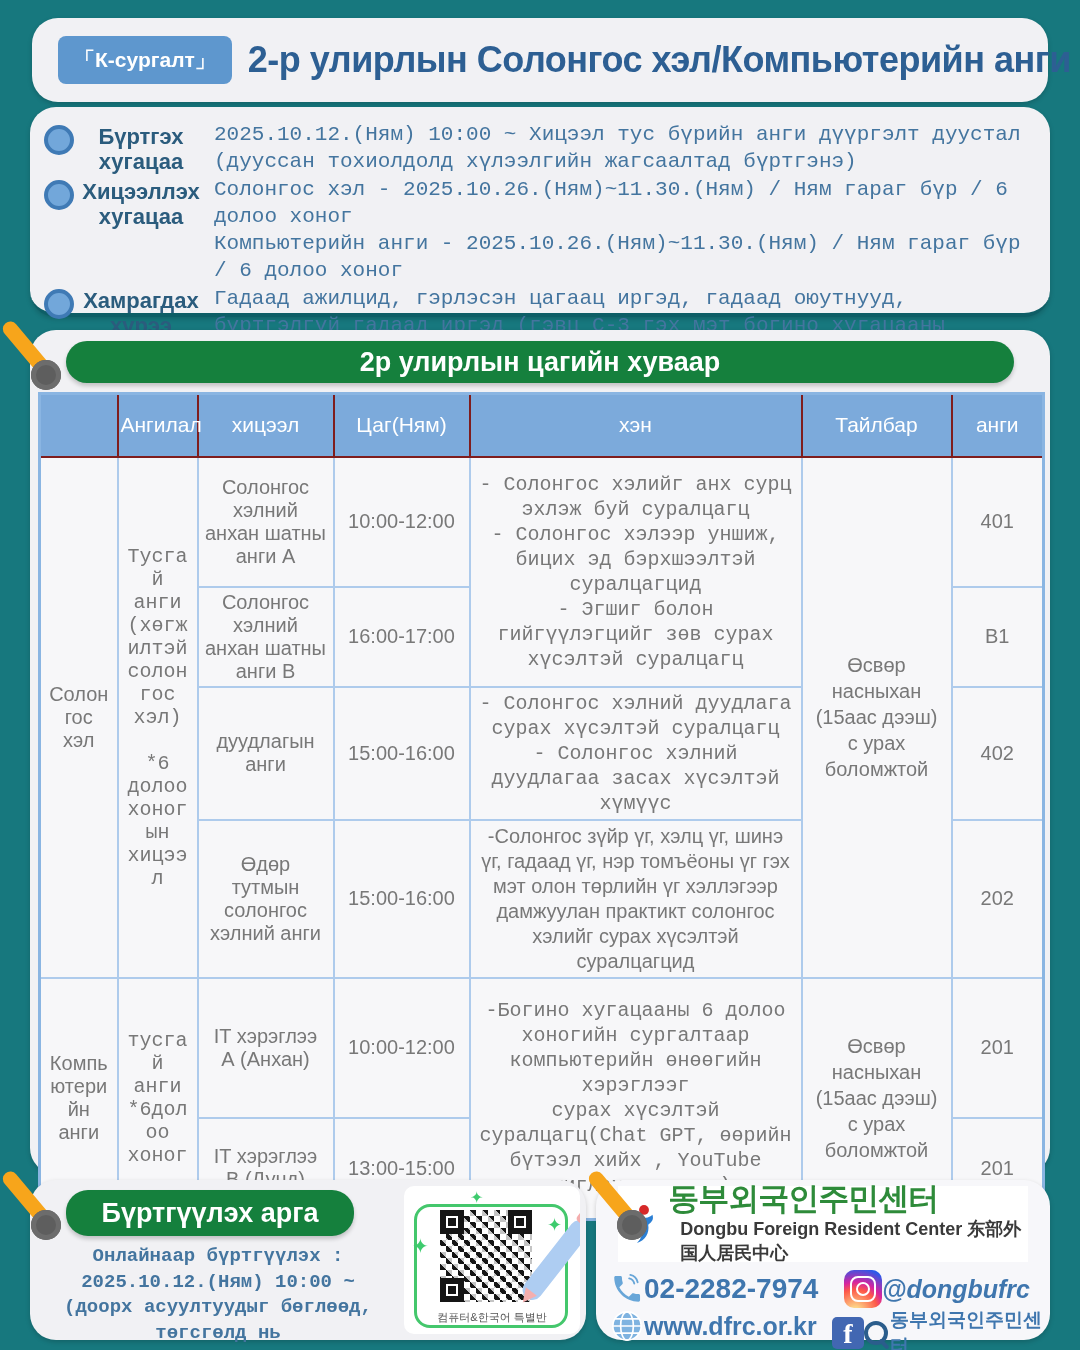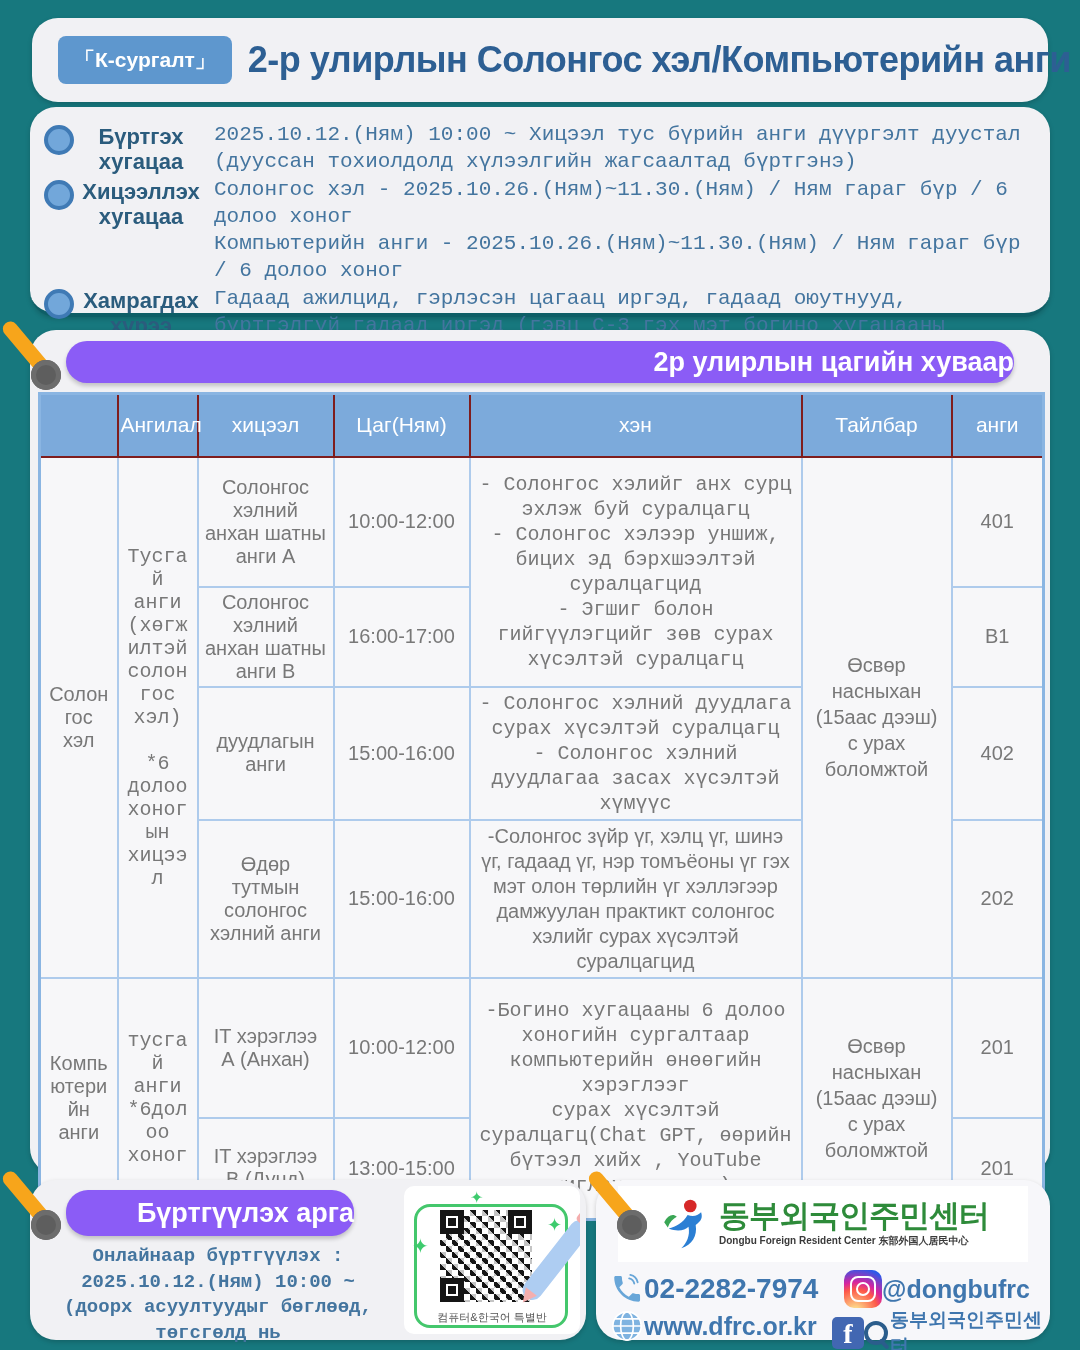--- a/index.html
+++ b/index.html
@@ -19,21 +19,21 @@
 
   
   .info-card{left:30px;top:107px;width:1020px;height:210px;box-sizing:border-box;padding:14px 18px 10px 14px;display:flex;flex-direction:column;justify-content:space-between;border-bottom:4px solid #0e5e66;}
   .info-row{display:flex;align-items:flex-start;gap:6px;}
   .bullet{flex:0 0 30px;width:30px;height:30px;border-radius:50%;background:#72a7da;border:4px solid #3f7ab5;box-sizing:border-box;margin-top:4px;}
   .info-label{flex:0 0 122px;text-align:center;color:#2b5c7d;font-weight:700;font-size:22px;line-height:1.15;padding-top:3px;}
   .info-text{flex:1;color:#44759f;font-size:21px;line-height:1.3;padding-left:6px;}
 
   
   .schedule-card{left:30px;top:330px;width:1020px;height:844px;box-sizing:border-box;}
-  .section-pill{background:#8b5cf6;color:#fff;text-align:right;font-weight:700;border-radius:22px;box-shadow:0 3px 4px rgba(0,0,0,.2);}
+  .section-pill{background:#15803d;color:#fff;text-align:center;font-weight:700;border-radius:22px;box-shadow:0 3px 4px rgba(0,0,0,.2);}
   .schedule-pill{position:absolute;left:36px;top:11px;width:948px;height:42px;line-height:42px;font-size:27px;}
   table.sched{position:absolute;left:8px;top:62px;width:1004px;border-collapse:collapse;table-layout:fixed;border:3px solid #8ab5e2;}
   table.sched th{background:#7caadb;color:#fff;font-weight:400;font-size:21px;border:2px solid #7f1d1d;padding:2px;}
   table.sched td{background:#f7f7f9;color:#787878;font-size:20px;text-align:center;vertical-align:middle;border:2px solid #aecbec;padding:3px 6px;overflow-wrap:break-word;}
   td.group{background:#ececee;color:#6f6f6f;font-size:22px;word-break:break-word;}
   td.cat{font-size:20px;word-break:break-word;}
   td.course{font-size:21px;}
   td.time{font-size:23px;}
   td.who{font-size:20px;line-height:1.25;}
   td.room{font-size:22px;}
@@ -59,24 +59,24 @@
   .qr-caption{position:absolute;left:0;right:0;bottom:9px;text-align:center;font-size:11px;color:#555;}
   .pen{position:absolute;right:14px;top:26px;width:20px;height:96px;background:#aecdf2;border-radius:10px;transform:rotate(38deg);z-index:3;}
   .pen::before{content:"";position:absolute;top:-14px;left:0;width:20px;height:18px;background:#f4aeae;border-radius:10px 10px 4px 4px;}
   .pen::after{content:"";position:absolute;bottom:-13px;left:3px;width:0;height:0;border:7px solid transparent;border-top:14px solid #f4aeae;}
   .sparkle{position:absolute;color:#3ecb6e;font-weight:700;z-index:2;}
 
   
   .contact-card{left:596px;top:1180px;width:454px;height:160px;background:#f7f7fa;}
   .logo-box{position:absolute;left:22px;top:6px;width:410px;height:76px;background:#fff;display:flex;align-items:center;justify-content:center;gap:8px;}
   .org-kr{color:#2e8b3a;font-size:31px;font-weight:700;letter-spacing:-1px;line-height:1.05;}
-  .org-sub{color:#3a3a3a;font-size:10px;font-weight:700;margin-top:2px;}
+  .org-sub{color:#3a3a3a;font-size:18px;font-weight:700;margin-top:2px;margin-left:12px;}
   .c-row{position:absolute;display:flex;align-items:center;color:#3f76ae;font-weight:700;}
   .row-phone{left:14px;top:92px;font-size:28px;}
-  .row-insta{left:248px;top:90px;font-size:25px;}
+  .row-insta{left:248px;top:90px;font-size:25px;font-style:italic;}
   .row-web{left:14px;top:129px;font-size:25px;}
   .row-fb{left:236px;top:127px;font-size:19px;}
   .icon-circle{width:34px;height:34px;flex:0 0 34px;}
   .insta-icon{width:38px;height:38px;flex:0 0 38px;border-radius:10px;
      background:radial-gradient(circle at 30% 110%,#fdf497 0%,#fd5949 45%,#d6249f 60%,#285AEB 90%);position:relative;}
   .insta-icon::before{content:"";position:absolute;inset:6px;border:2.5px solid #fff;border-radius:8px;}
   .insta-icon::after{content:"";position:absolute;left:12px;top:12px;width:10px;height:10px;border:2.5px solid #fff;border-radius:50%;}
   .fb-icon{width:32px;height:32px;flex:0 0 32px;background:#4267B2;border-radius:5px;color:#fff;font-size:28px;font-weight:700;text-align:center;line-height:34px;font-family:"Liberation Serif",serif;}
   .mag-icon{width:16px;height:16px;flex:0 0 16px;border:4px solid #2b5d8c;border-radius:50%;position:relative;margin-right:2px;}
   .mag-icon::after{content:"";position:absolute;width:4px;height:12px;background:#2b5d8c;left:14px;top:13px;transform:rotate(-45deg);border-radius:2px;}

